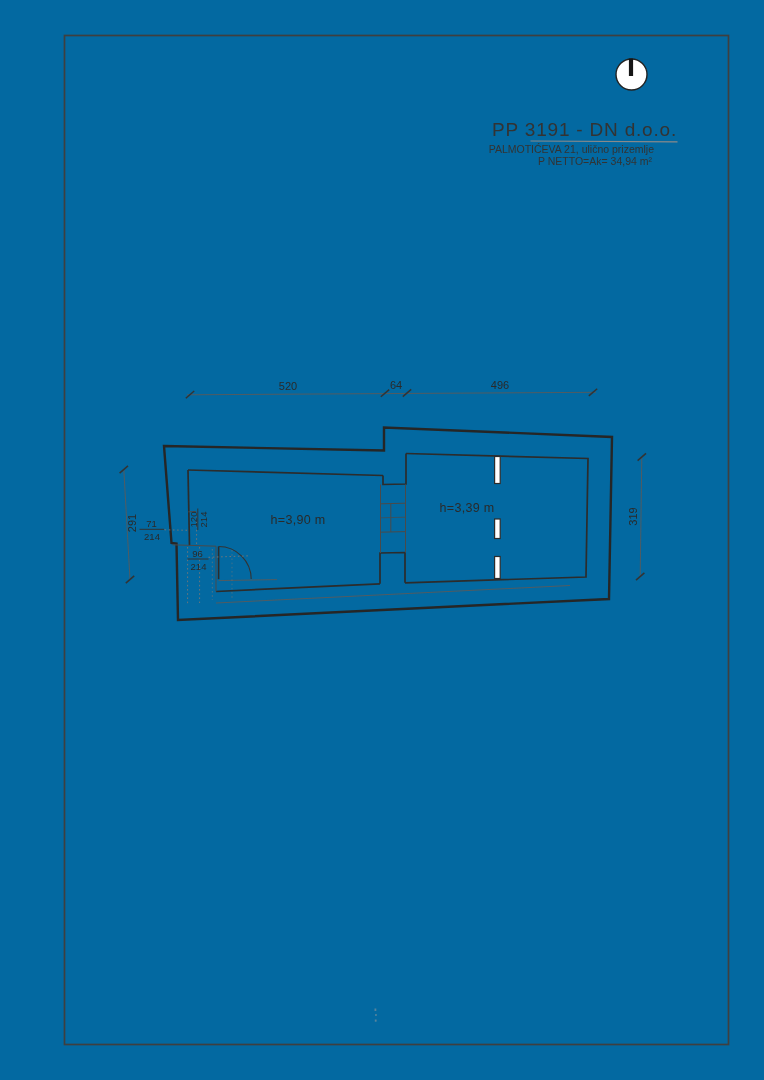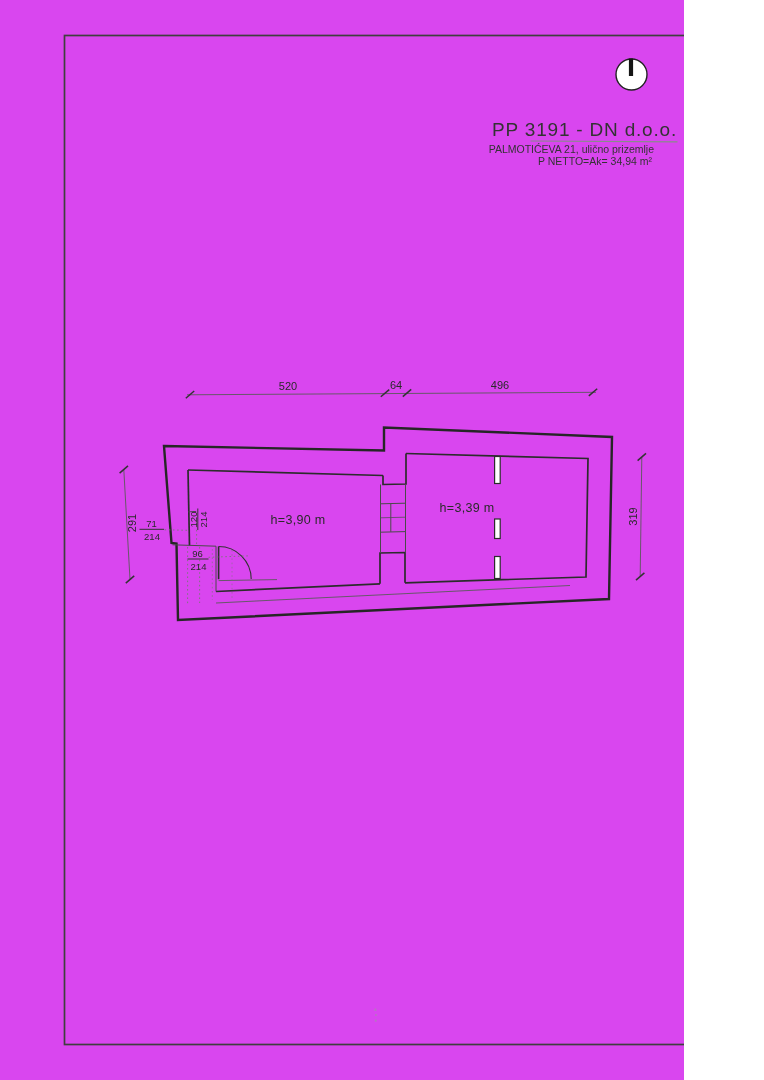--- a/index.html
+++ b/index.html
@@ -1,16 +1,16 @@
 <!DOCTYPE html>
 <html><head>
 <meta charset="utf-8">
 <style>
   html,body{margin:0;padding:0;background:#ffffff;}
-  .page{position:relative;width:684px;height:1080px;background:#d946ef;overflow:hidden;}
+  .page{position:relative;width:764px;height:1080px;background:#0369a1;overflow:hidden;}
   svg{display:block;position:absolute;left:0;top:0;}
   text{font-family:"Liberation Sans",sans-serif;fill:#2a2a2a;}
   .dim-text{font-size:11px;}
   .frac-text{font-size:9.5px;}
   .room-text{font-size:12.5px;letter-spacing:.3px;}
   .title-text{font-size:19px;letter-spacing:.8px;fill:#333;}
   .sub-text{font-size:10.5px;fill:#333;}
   .wall-outer{stroke:#262626;stroke-width:2.4;fill:none;stroke-linejoin:miter;}
   .wall-inner{stroke:#2c2c2c;stroke-width:1.7;fill:none;}
   .thin{stroke:#4a4a4a;stroke-width:1;fill:none;}

